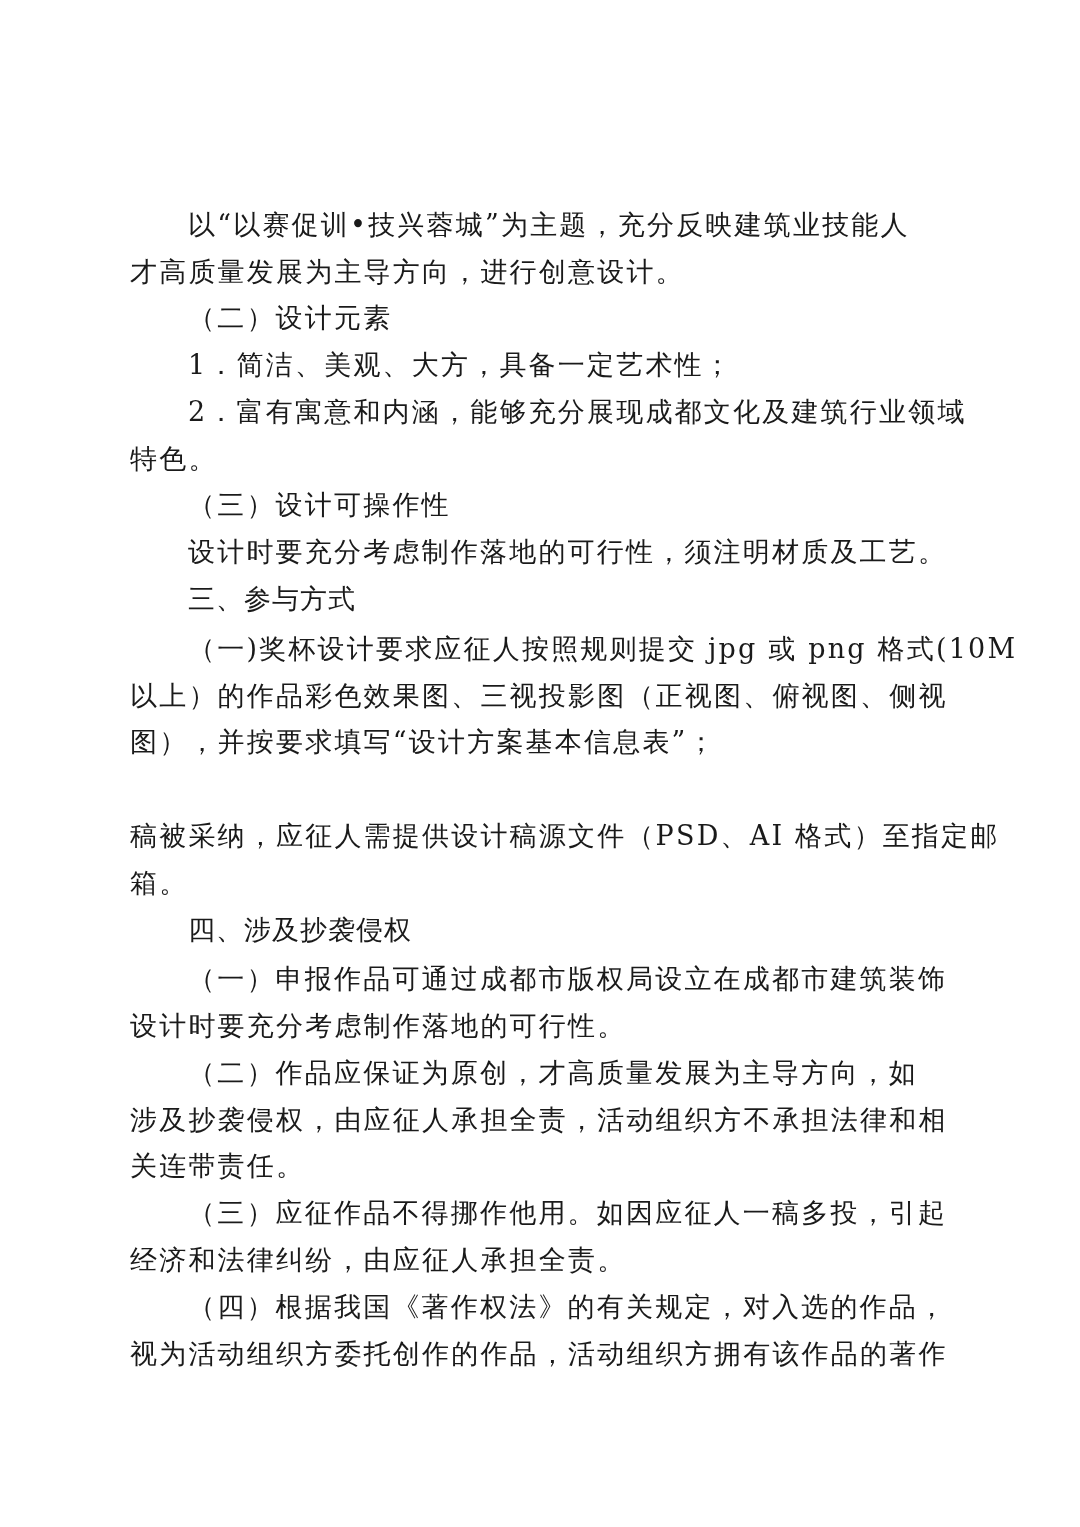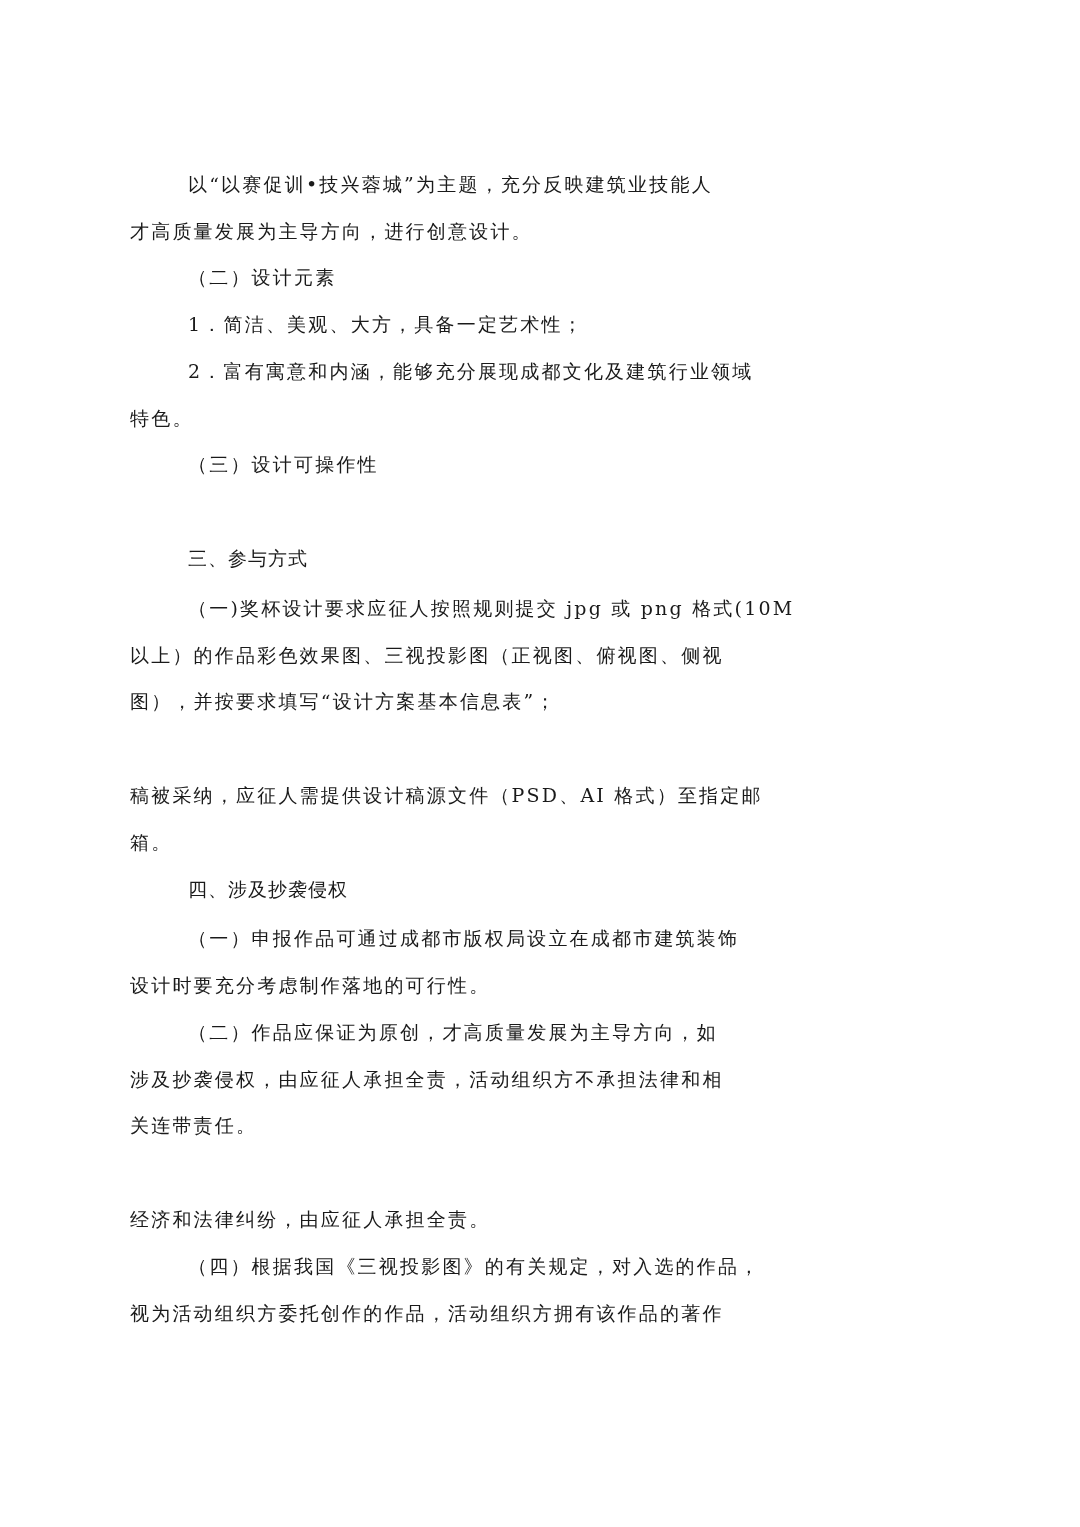--- a/index.html
+++ b/index.html
@@ -20,51 +20,54 @@
       left: 0;
       top: 0;
       width: 1080px;
       height: 1527px;
       background: #ffffff;
     }
     .line {
       position: absolute;
       left: 130px;
       width: 830px;
-      font-size: 19px;
+      font-size: 27px;
       line-height: 34px;
       white-space: nowrap;
       letter-spacing: 2.2px;
+      margin-top: 41px;
     }
     .indent { left: 188px; }
     .heading-bold {
       font-family: "DejaVu Sans", "Liberation Sans", sans-serif;
       font-weight: normal;
       letter-spacing: 1px;
     }
   </style>
 </head>
 <body>
 
 <div class="page">
   <div class="line indent" style="top:167px">以“以赛促训•技兴蓉城”为主题，充分反映建筑业技能人</div>
   <div class="line" style="top:214px">才高质量发展为主导方向，进行创意设计。</div>
   <div class="line indent" style="top:260px">（二）设计元素</div>
   <div class="line indent" style="top:307px">1．简洁、美观、大方，具备一定艺术性；</div>
   <div class="line indent" style="top:354px">2．富有寓意和内涵，能够充分展现成都文化及建筑行业领域</div>
   <div class="line" style="top:401px">特色。</div>
   <div class="line indent" style="top:447px">（三）设计可操作性</div>
+  <div class="line indent" style="top:494px">设计时要充分考虑制作落地的可行性，须注明材质及工艺。</div>
   <div class="line indent heading-bold" style="top:541px">三、参与方式</div>
   <div class="line indent" style="top:591px">（一)奖杯设计要求应征人按照规则提交 jpg 或 png 格式(10M</div>
   <div class="line" style="top:638px">以上）的作品彩色效果图、三视投影图（正视图、俯视图、侧视</div>
   <div class="line" style="top:684px">图），并按要求填写“设计方案基本信息表”；</div>
   <div class="line" style="top:778px">稿被采纳，应征人需提供设计稿源文件（PSD、AI 格式）至指定邮</div>
   <div class="line" style="top:825px">箱。</div>
   <div class="line indent heading-bold" style="top:872px">四、涉及抄袭侵权</div>
   <div class="line indent" style="top:921px">（一）申报作品可通过成都市版权局设立在成都市建筑装饰</div>
   <div class="line" style="top:968px">设计时要充分考虑制作落地的可行性。</div>
   <div class="line indent" style="top:1015px">（二）作品应保证为原创，才高质量发展为主导方向，如</div>
   <div class="line" style="top:1062px">涉及抄袭侵权，由应征人承担全责，活动组织方不承担法律和相</div>
   <div class="line" style="top:1108px">关连带责任。</div>
+  <div class="line indent" style="top:1155px">（三）应征作品不得挪作他用。如因应征人一稿多投，引起</div>
   <div class="line" style="top:1202px">经济和法律纠纷，由应征人承担全责。</div>
-  <div class="line indent" style="top:1249px">（四）根据我国《三视投影图》的有关规定，对入选的作品，</div>
+  <div class="line indent" style="top:1249px">（四）根据我国《著作权法》的有关规定，对入选的作品，</div>
   <div class="line" style="top:1296px">视为活动组织方委托创作的作品，活动组织方拥有该作品的著作</div>
 </div>
 
 </body></html>

